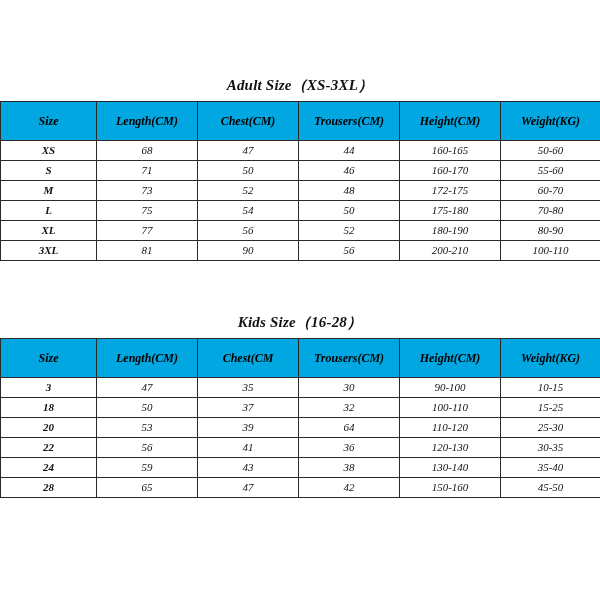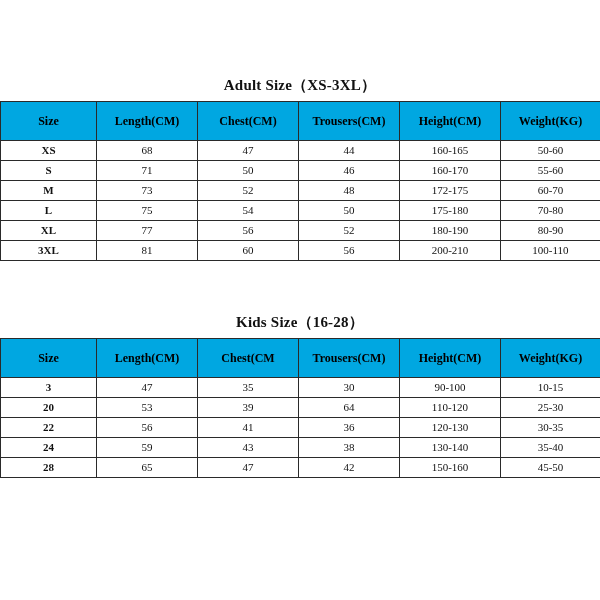--- a/index.html
+++ b/index.html
@@ -11,20 +11,21 @@
     height: 600px;
     background: #ffffff;
     font-family: "Liberation Serif", serif;
     overflow: hidden;
   }
   .page {
     position: relative;
     width: 536px;
     height: 600px;
     box-sizing: border-box;
+    font-style: italic;
   }
   .table-block {
     position: absolute;
     left: 0;
     width: 600px;
   }
   #adult-block { top: 76px; }
   #kids-block  { top: 313px; }
 
   .table-title {
@@ -137,21 +138,21 @@
           <td>XL</td>
           <td>77</td>
           <td>56</td>
           <td>52</td>
           <td>180-190</td>
           <td>80-90</td>
         </tr>
         <tr>
           <td>3XL</td>
           <td>81</td>
-          <td>60</td>
+          <td>90</td>
           <td>56</td>
           <td>200-210</td>
           <td>100-110</td>
         </tr>
       </tbody>
     </table>
   </div>
 
   <div class="table-block" id="kids-block">
     <div class="table-title">Kids Size（16-28）</div>
@@ -177,20 +178,28 @@
       <tbody>
         <tr>
           <td>3</td>
           <td>47</td>
           <td>35</td>
           <td>30</td>
           <td>90-100</td>
           <td>10-15</td>
         </tr>
         <tr>
+          <td>18</td>
+          <td>50</td>
+          <td>37</td>
+          <td>32</td>
+          <td>100-110</td>
+          <td>15-25</td>
+        </tr>
+        <tr>
           <td>20</td>
           <td>53</td>
           <td>39</td>
           <td>64</td>
           <td>110-120</td>
           <td>25-30</td>
         </tr>
         <tr>
           <td>22</td>
           <td>56</td>

